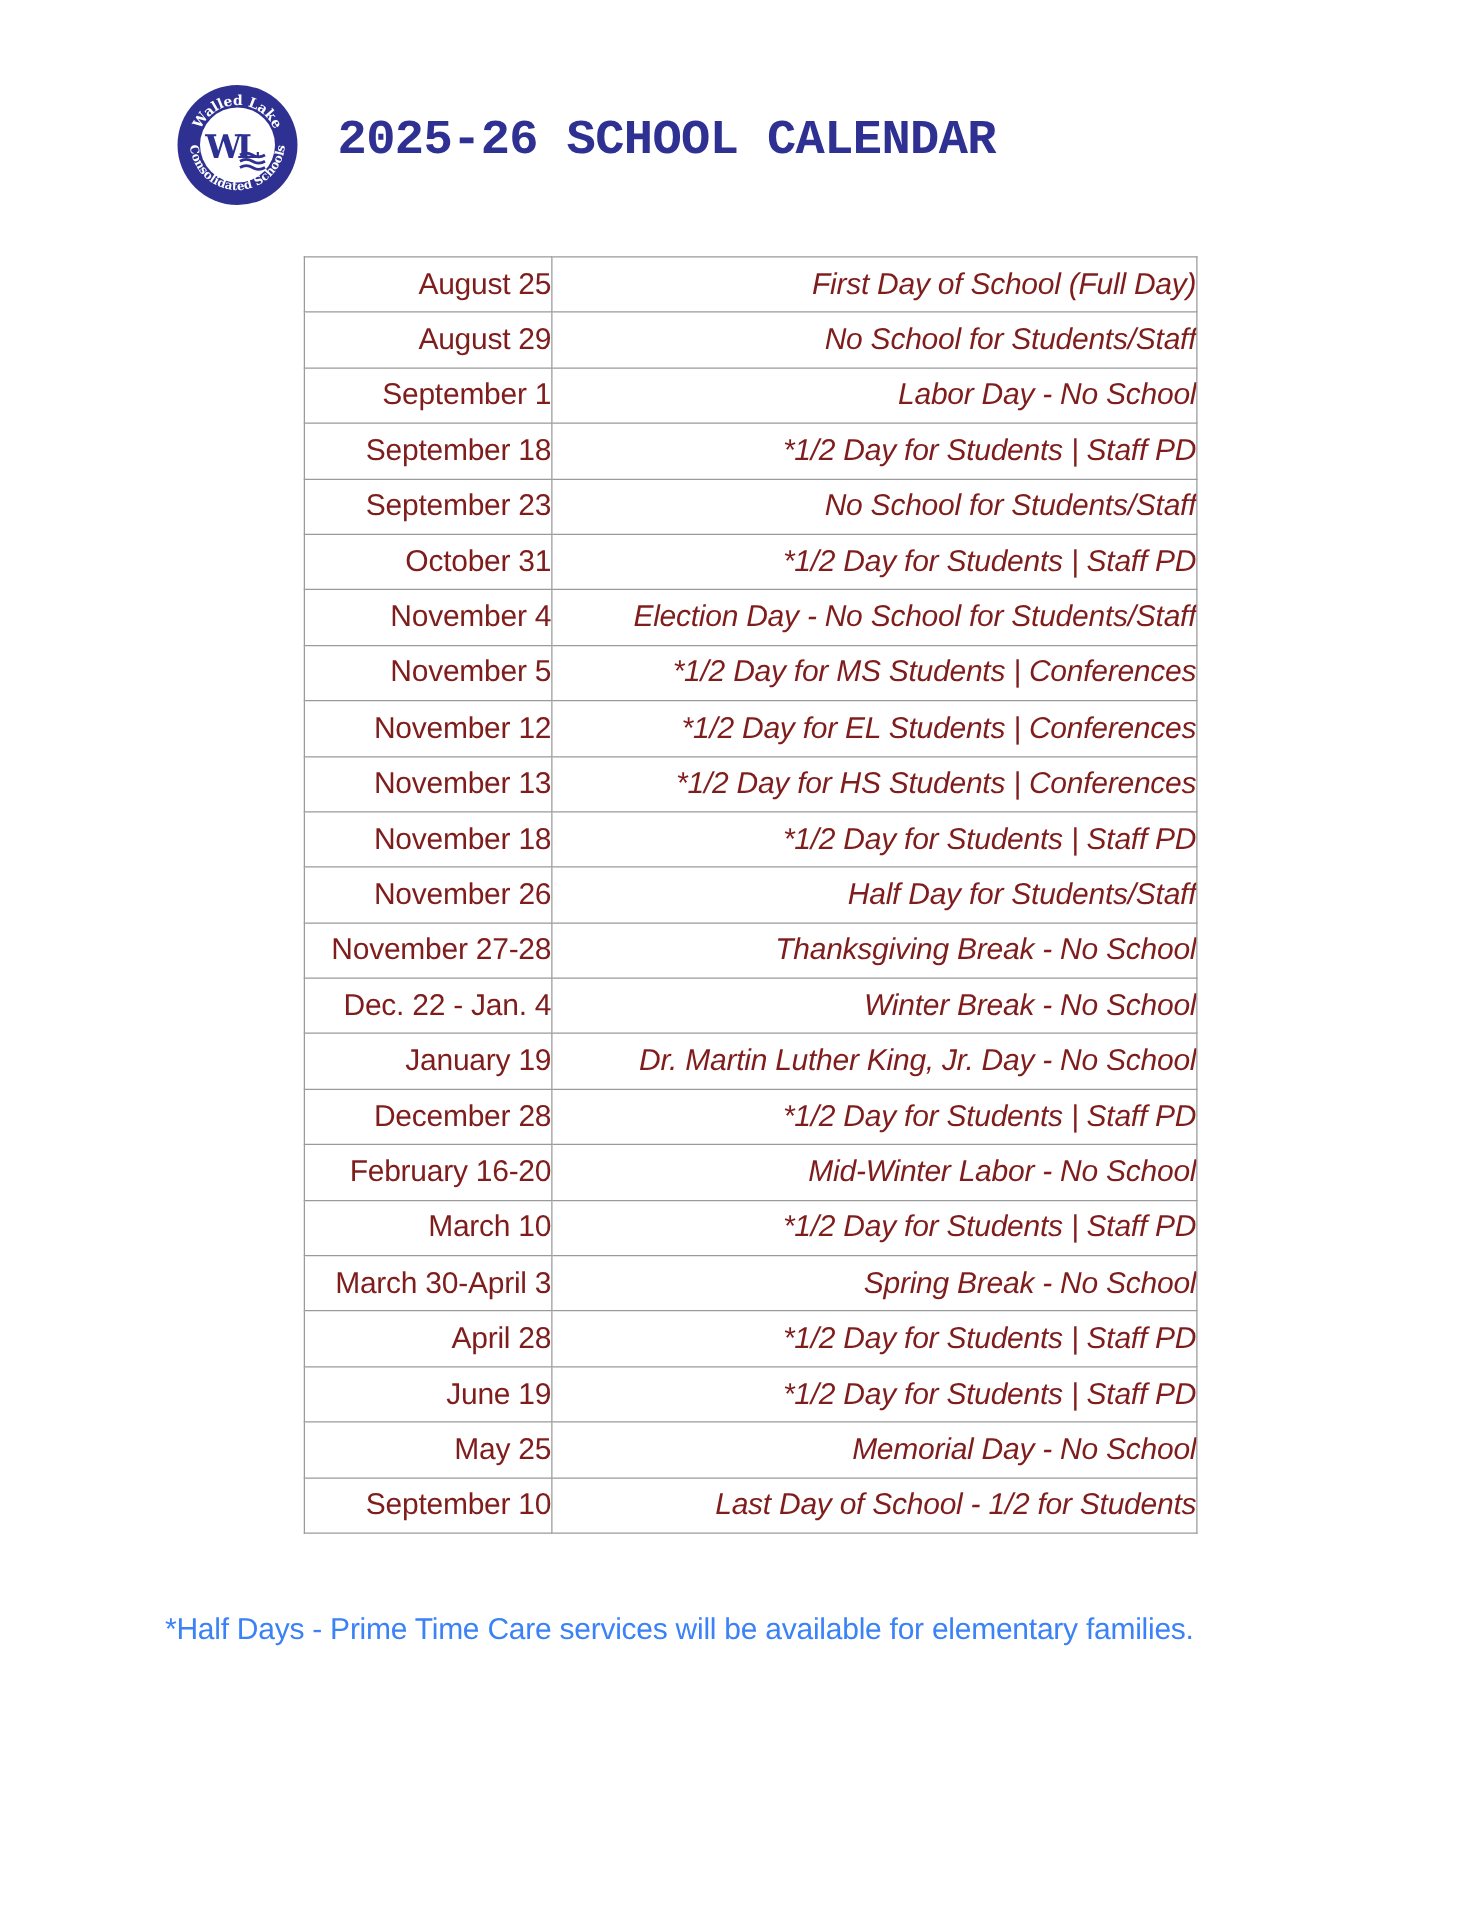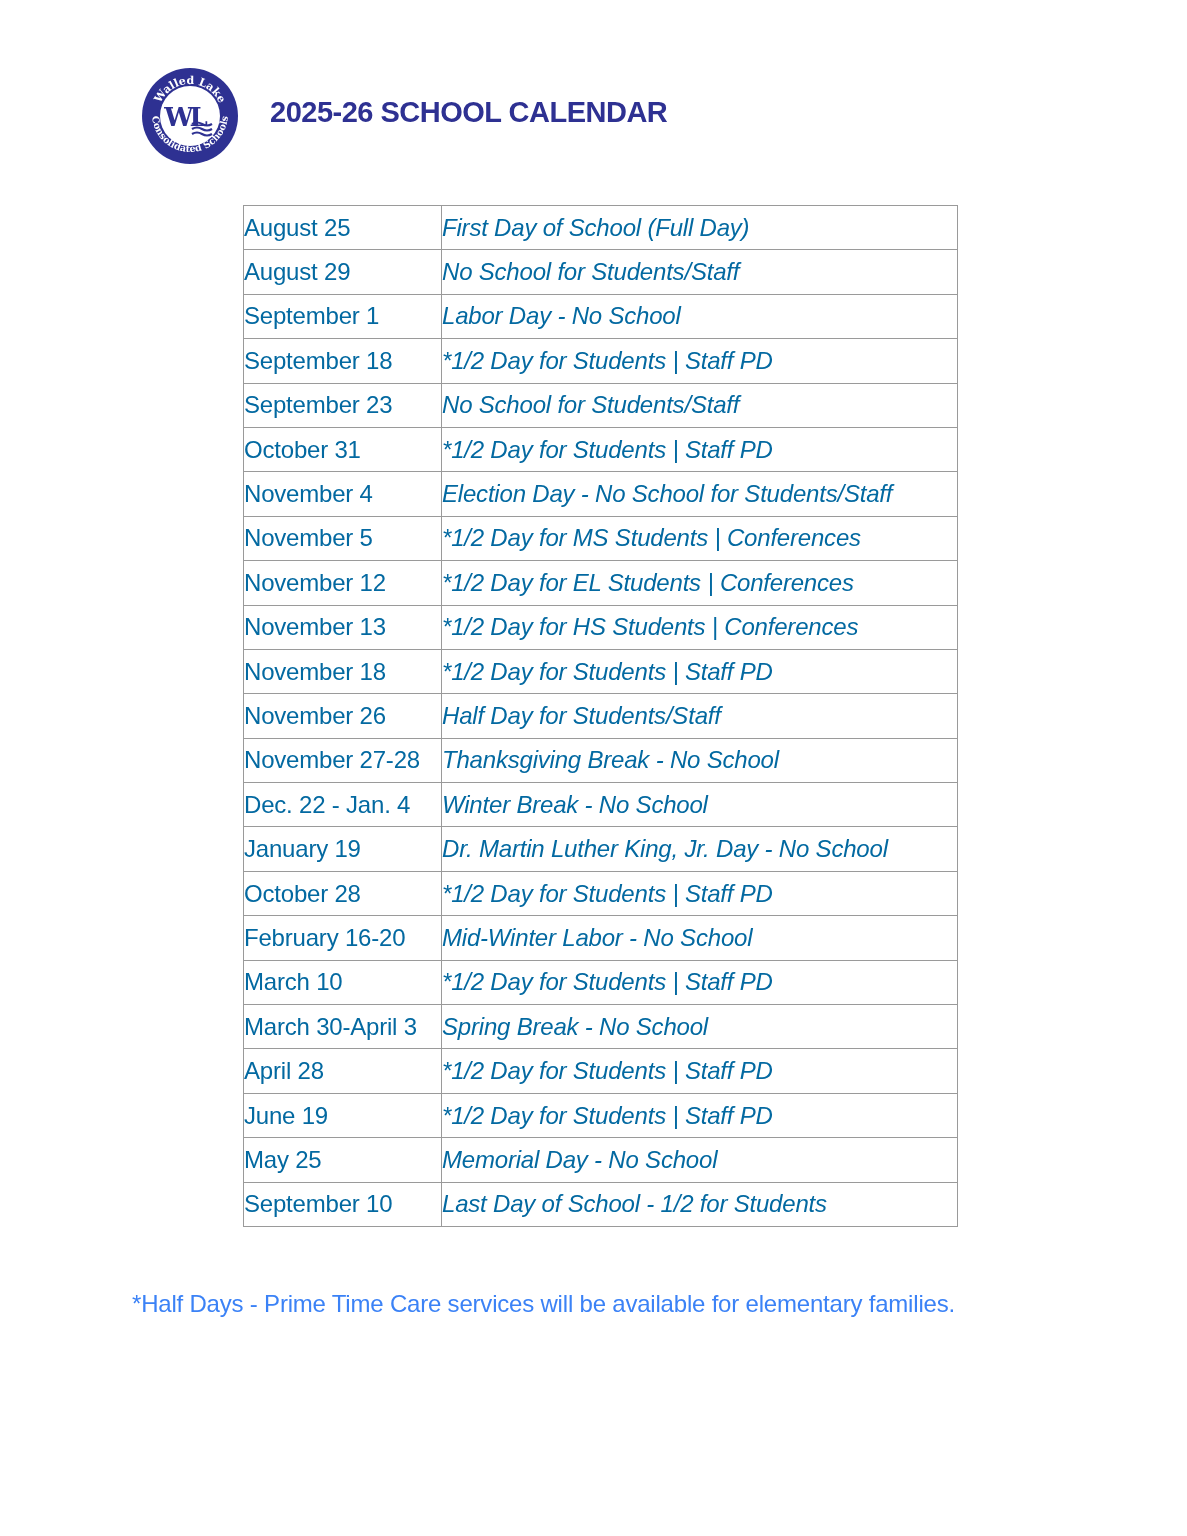--- a/index.html
+++ b/index.html
@@ -22,43 +22,43 @@
       display: flex;
       align-items: center;
     }
     .logo {
       width: 100px;
       height: 100px;
       flex: 0 0 auto;
     }
     .title {
       margin-left: 30px;
-      font-family: Liberation Sans, sans-serif;
+      font-family: Liberation Mono, monospace;
       font-weight: bold;
-      font-size: 29px;
+      font-size: 39px;
       letter-spacing: -0.5px;
       color: #2e3192;
       white-space: nowrap;
       margin-top: -8px;
     }
     table.cal {
       position: absolute;
       left: 243px;
       top: 205px;
       width: 714px;
       border-collapse: collapse;
       table-layout: fixed;
     }
     table.cal td {
       border: 1.5px solid #9a9a9a;
       height: 43.4px;
       padding: 0;
-      text-align: left;
+      text-align: right;
       vertical-align: middle;
-      color: #0369a1;
+      color: #7f1d1d;
       font-size: 24px;
       white-space: nowrap;
       overflow: hidden;
       font-family: "Liberation Sans", "DejaVu Sans", sans-serif;
       letter-spacing: -0.2px;
     }
     table.cal td.date { width: 197px; }
     table.cal td.event { width: 515px; font-style: italic; }
     .footnote {
       position: absolute;
@@ -152,21 +152,21 @@
       </tr>
       <tr>
         <td class="date">Dec. 22 - Jan. 4</td>
         <td class="event">Winter Break - No School</td>
       </tr>
       <tr>
         <td class="date">January 19</td>
         <td class="event">Dr. Martin Luther King, Jr. Day - No School</td>
       </tr>
       <tr>
-        <td class="date">October 28</td>
+        <td class="date">December 28</td>
         <td class="event">*1/2 Day for Students | Staff PD</td>
       </tr>
       <tr>
         <td class="date">February 16-20</td>
         <td class="event">Mid-Winter Labor - No School</td>
       </tr>
       <tr>
         <td class="date">March 10</td>
         <td class="event">*1/2 Day for Students | Staff PD</td>
       </tr>

